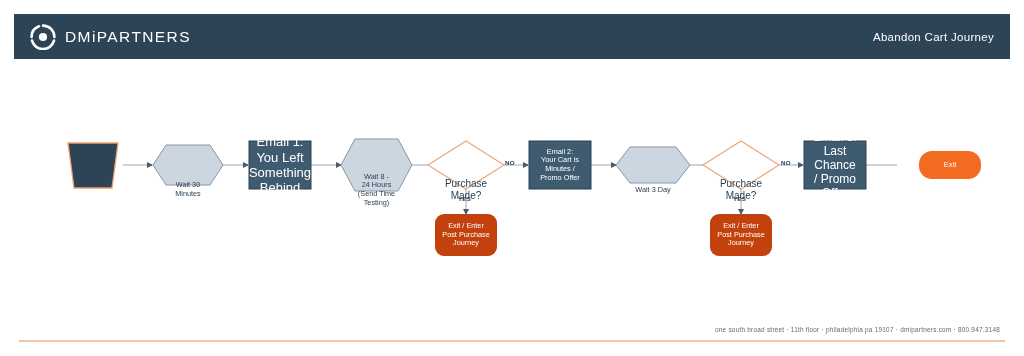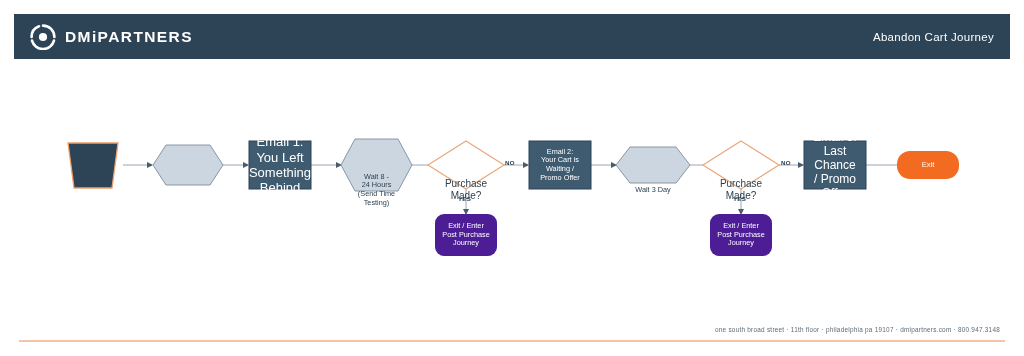--- a/index.html
+++ b/index.html
@@ -38,21 +38,21 @@
   .logo-mark {
     width: 26px;
     height: 26px;
     position: relative;
     flex: 0 0 auto;
   }
   .brand-name {
     color: #ffffff;
     font-size: 15.5px;
     letter-spacing: 1.4px;
-    font-weight: 700;
+    font-weight: 400;
     white-space: nowrap;
     text-align: right;
   }
   .header-title {
     color: #ffffff;
     font-size: 11.5px;
     letter-spacing: 0.3px;
     white-space: nowrap;
   }
 
@@ -99,30 +99,31 @@
     align-items: center;
     justify-content: center;
     text-align: center;
     line-height: 1.2;
     color: #ffffff;
     font-size: 7.3px;
     white-space: pre-line;
     pointer-events: none;
   }
   .node-orange {
-    background: #4c1d95;
+    background: #c2410c;
     color: #ffffff;
     font-size: 7.3px;
     border-radius: 9px;
   }
   .node-exit {
     background: #f26b21;
     color: #ffffff;
     font-size: 7.6px;
     border-radius: 13px;
+    margin-left: 22px;
   }
   .edge-label {
     position: absolute;
     font-size: 6.2px;
     font-weight: bold;
     color: #2b3f50;
     letter-spacing: 0.2px;
     white-space: nowrap;
   }
 
@@ -199,37 +200,39 @@
     <rect x="529" y="82" width="62" height="48" fill="#3f5b70" stroke="#2d4356" stroke-width="1"></rect>
 
     <polygon points="630,88 676,88 690,106 676,124 630,124 616,106" fill="#ccd6e0" stroke="#8a96a3" stroke-width="1"></polygon>
 
     <polygon points="741,82 779,106 741,130 703,106" fill="#ffffff" stroke="#e8a87c" stroke-width="1.2"></polygon>
 
     <rect x="804" y="82" width="62" height="48" fill="#3f5b70" stroke="#2d4356" stroke-width="1"></rect>
   </svg>
 
 
+  <div class="node-hex-label" style="left:153px; top:86px; width:70px; height:40px;">Wait 30
+Minutes</div>
 
   <div class="node" style="left:249px; top:82px; width:62px; height:48px; color:#ffffff; font-size:13px;">Email 1:
 You Left
 Something
 Behind</div>
 
   <div class="node-hex-label" style="left:341px; top:80px; width:71px; height:52px;">Wait 8 -
 24 Hours
 (Send Time
 Testing)</div>
 
   <div class="node-diamond-label" style="left:428px; top:82px; width:76px; height:48px;">Purchase
 Made?</div>
 
   <div class="node" style="left:529px; top:82px; width:62px; height:48px; color:#ffffff; font-size:7.3px;">Email 2:
 Your Cart is
-Waiting /
+Minutes /
 Promo Offer</div>
 
   <div class="node-hex-label" style="left:616px; top:88px; width:74px; height:36px;">Wait 3 Day</div>
 
   <div class="node-diamond-label" style="left:703px; top:82px; width:76px; height:48px;">Purchase
 Made?</div>
 
   <div class="node" style="left:804px; top:82px; width:62px; height:48px; color:#ffffff; font-size:12px;">Email 3:
 Last Chance
 / Promo Offer</div>

